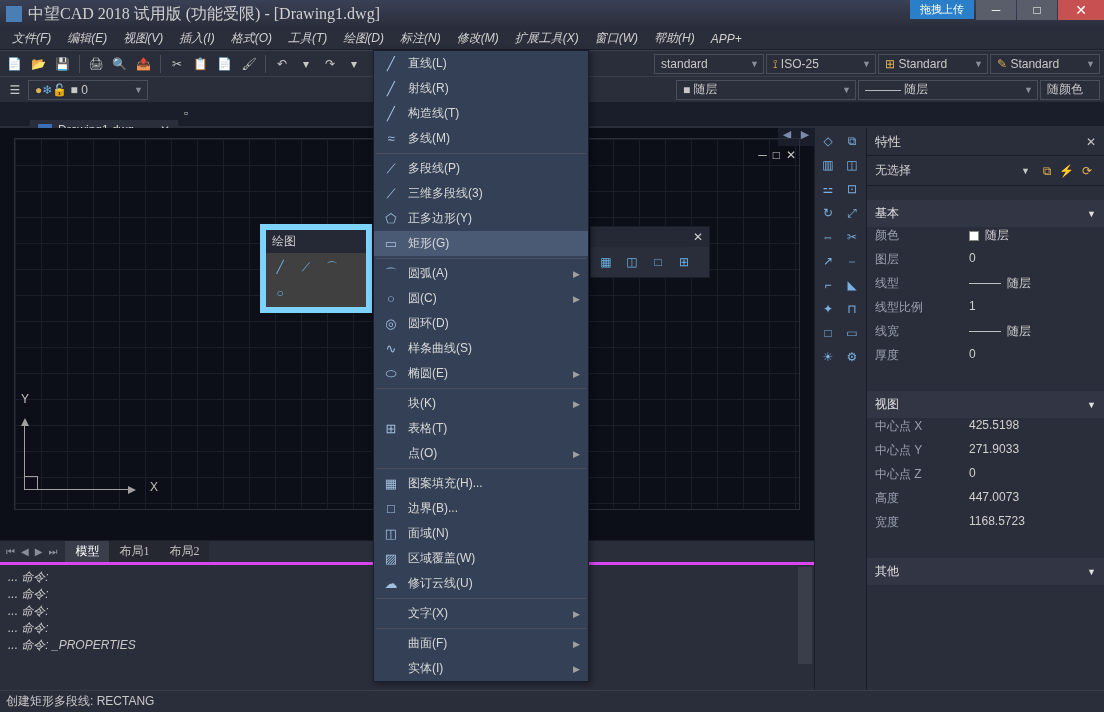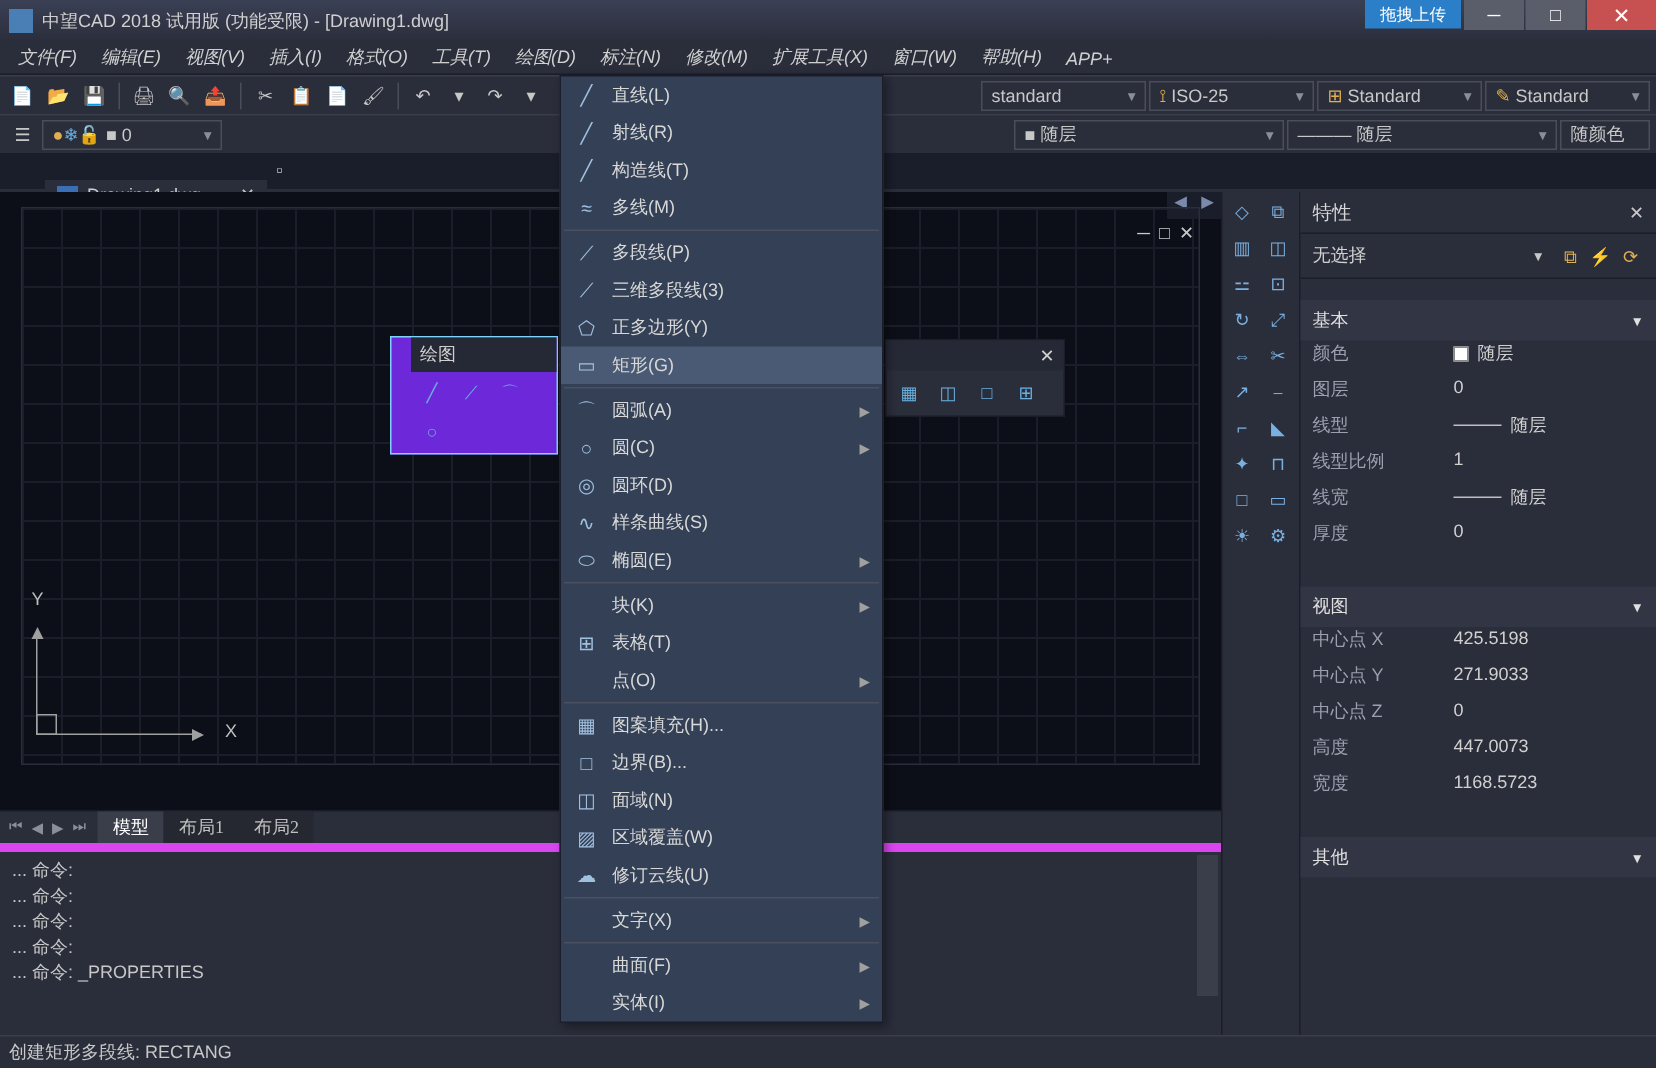--- a/index.html
+++ b/index.html
@@ -1,21 +1,21 @@
 <!DOCTYPE html>
 <html><head>
 <meta charset="utf-8">
 <style>
 * { margin: 0; padding: 0; box-sizing: border-box; font-family: "Microsoft YaHei", Arial, sans-serif; font-size: 12px; }
 body { width: 1104px; height: 712px; background: #2a2d3a; color: #c8c8c8; overflow: hidden; position: relative; }
 
 
 .titlebar { height: 28px; background: linear-gradient(#3a4055, #2a2d3a); display: flex; align-items: center; padding: 0 6px; position: relative; }
 .titlebar .icon { width: 16px; height: 16px; background: #4a7fb5; margin-right: 6px; }
-.titlebar .title { color: #d0d0d0; font-size: 12px; }
+.titlebar .title { color: #d0d0d0; font-size: 16px; font-family: Liberation Serif, serif; }
 .titlebar .winbtns { position: absolute; right: 0; top: 0; display: flex; }
 .titlebar .winbtn { width: 40px; height: 20px; display: flex; align-items: center; justify-content: center; font-family: Arial; }
 .titlebar .winbtn.min { background: #5a5d6a; color: #fff; }
 .titlebar .winbtn.max { background: #5a5d6a; color: #fff; margin-left: 1px; }
 .titlebar .winbtn.close { background: #c75050; color: #fff; font-size: 14px; margin-left: 1px; width: 46px; }
 .titlebar .upload { position: absolute; right: 130px; top: 0; background: #2a7fc8; color: #fff; padding: 2px 10px; font-size: 11px; }
 
 
 .menubar { height: 22px; background: #2a2d3a; display: flex; align-items: center; padding: 0 4px; border-bottom: 1px solid #1a1d2a; }
 .menubar .item { padding: 2px 8px; color: #d0d0d0; cursor: default; font-style: italic; }
@@ -45,21 +45,21 @@
 .axis-y::before { content: ""; position: absolute; top: -6px; left: -3px; border: 4px solid transparent; border-bottom: 8px solid #a0a0a0; }
 .axis-x { position: absolute; left: 0; bottom: 0; width: 110px; height: 1px; background: #a0a0a0; }
 .axis-x::after { content: ""; position: absolute; right: -6px; top: -3px; border: 4px solid transparent; border-left: 8px solid #a0a0a0; }
 .axis-sq { position: absolute; left: 0; bottom: 0; width: 14px; height: 14px; border: 1px solid #a0a0a0; }
 .axis-lbl-y { position: absolute; left: -3px; top: -18px; color: #c0c0c0; }
 .axis-lbl-x { position: absolute; right: -14px; bottom: -4px; color: #c0c0c0; }
 .nav-arrows { position: absolute; top: 0; right: 0; width: 36px; height: 18px; display: flex; background: #1a1d2a; }
 .nav-arrows span { width: 18px; text-align: center; color: #7a8aaa; font-size: 11px; }
 
 
-.float-tb { position: absolute; left: 260px; top: 96px; width: 112px; background: #6d28d9; border: 1px solid #7dd3fc; padding-left: 13px; }
+.float-tb { position: absolute; left: 260px; top: 96px; width: 112px; background: #404040; border: 6px solid #7dd3fc; }
 .float-tb .hdr { background: #252835; padding: 3px 6px; color: #d0d0d0; }
 .float-tb .icons { display: flex; flex-wrap: wrap; padding: 3px; gap: 4px; }
 .float-tb .icons .ic { width: 22px; height: 22px; display: flex; align-items: center; justify-content: center; color: #6ab0e0; }
 .float-tb2 { position: absolute; left: 590px; top: 98px; width: 120px; background: #2a2d3a; border: 1px solid #1a1d2a; }
 .float-tb2 .hdr { background: #252835; padding: 3px 6px; text-align: right; color: #d0d0d0; }
 .float-tb2 .icons { display: flex; padding: 4px; gap: 4px; }
 .float-tb2 .icons .ic { width: 22px; height: 22px; display: flex; align-items: center; justify-content: center; color: #6ab0e0; }
 
 
 .dropdown { position: absolute; left: 373px; top: 50px; width: 216px; background: #334055; border: 1px solid #1a1d2a; z-index: 100; box-shadow: 2px 2px 6px rgba(0,0,0,0.4); }
@@ -71,21 +71,21 @@
 .dropdown .msep { height: 1px; background: #4a5060; margin: 2px 2px; }
 
 
 .layout-tabs { position: absolute; left: 0; right: 0; bottom: 128px; height: 22px; background: #2a2d3a; display: flex; align-items: center; padding-left: 4px; gap: 0; border-top: 1px solid #1a1d2a; }
 .layout-tabs .nav { display: flex; gap: 2px; margin-right: 6px; }
 .layout-tabs .nav span { color: #8a8d9a; font-size: 10px; padding: 0 2px; }
 .layout-tabs .lt { padding: 2px 10px; color: #c0c0c0; background: #252830; font-family: Liberation Serif, serif; }
 .layout-tabs .lt.active { background: #3a3d4a; color: #fff; }
 
 
-.cmd { position: absolute; left: 0; right: 0; bottom: 0; height: 128px; background: #2a2d3a; border-top: 6px solid #d946ef; }
+.cmd { position: absolute; left: 0; right: 0; bottom: 0; height: 128px; background: #2a2d3a; border-top: 3px solid #d946ef; font-style: italic; }
 .cmd .hist { height: 100px; padding: 4px 8px; font-family: monospace; color: #c8c8c8; overflow: hidden; }
 .cmd .hist div { line-height: 17px; white-space: pre; }
 .cmd .input { height: 24px; border-top: 1px solid #3a3d4a; padding: 3px 8px; font-family: monospace; color: #c8c8c8; }
 .cmd .sb { position: absolute; right: 2px; top: 2px; width: 14px; bottom: 26px; background: #3a3d4a; }
 
 
 .vtoolbar { width: 52px; background: #2a2d3a; display: flex; flex-wrap: wrap; align-content: flex-start; gap: 2px; padding: 2px; border-left: 1px solid #1a1d2a; }
 .vtoolbar .vb { width: 22px; height: 22px; display: flex; align-items: center; justify-content: center; color: #7ab0e0; }
 
 

